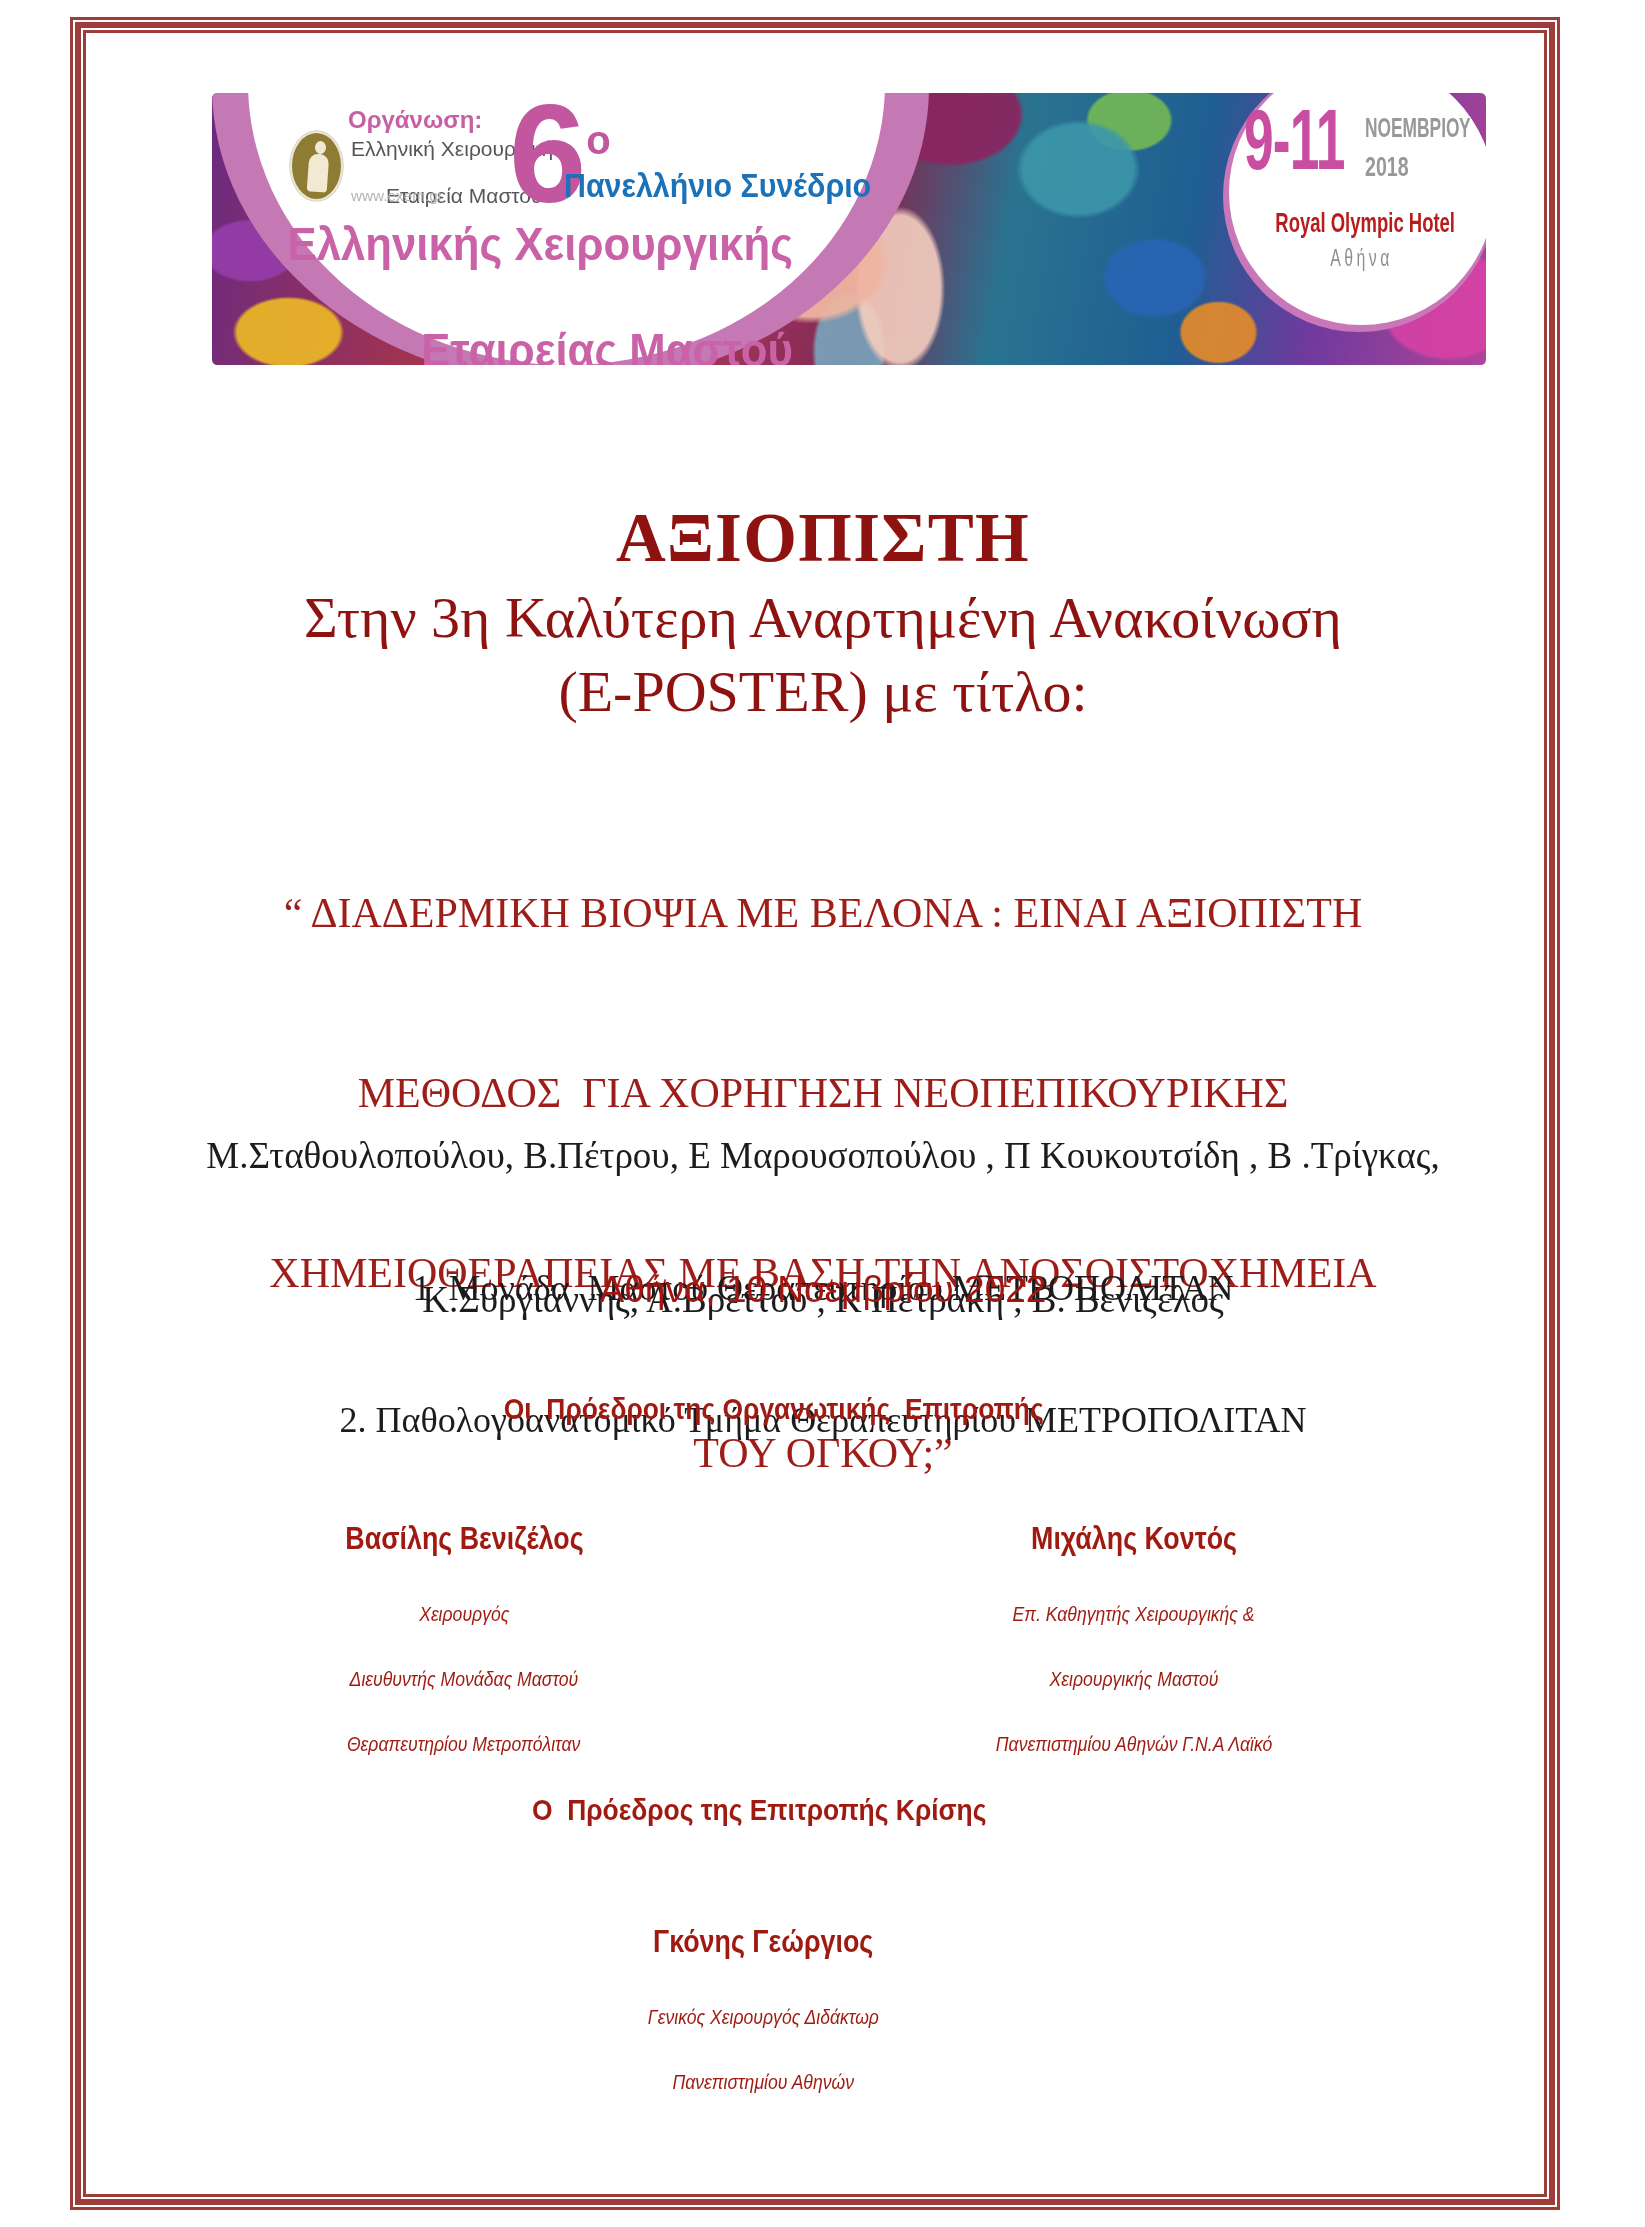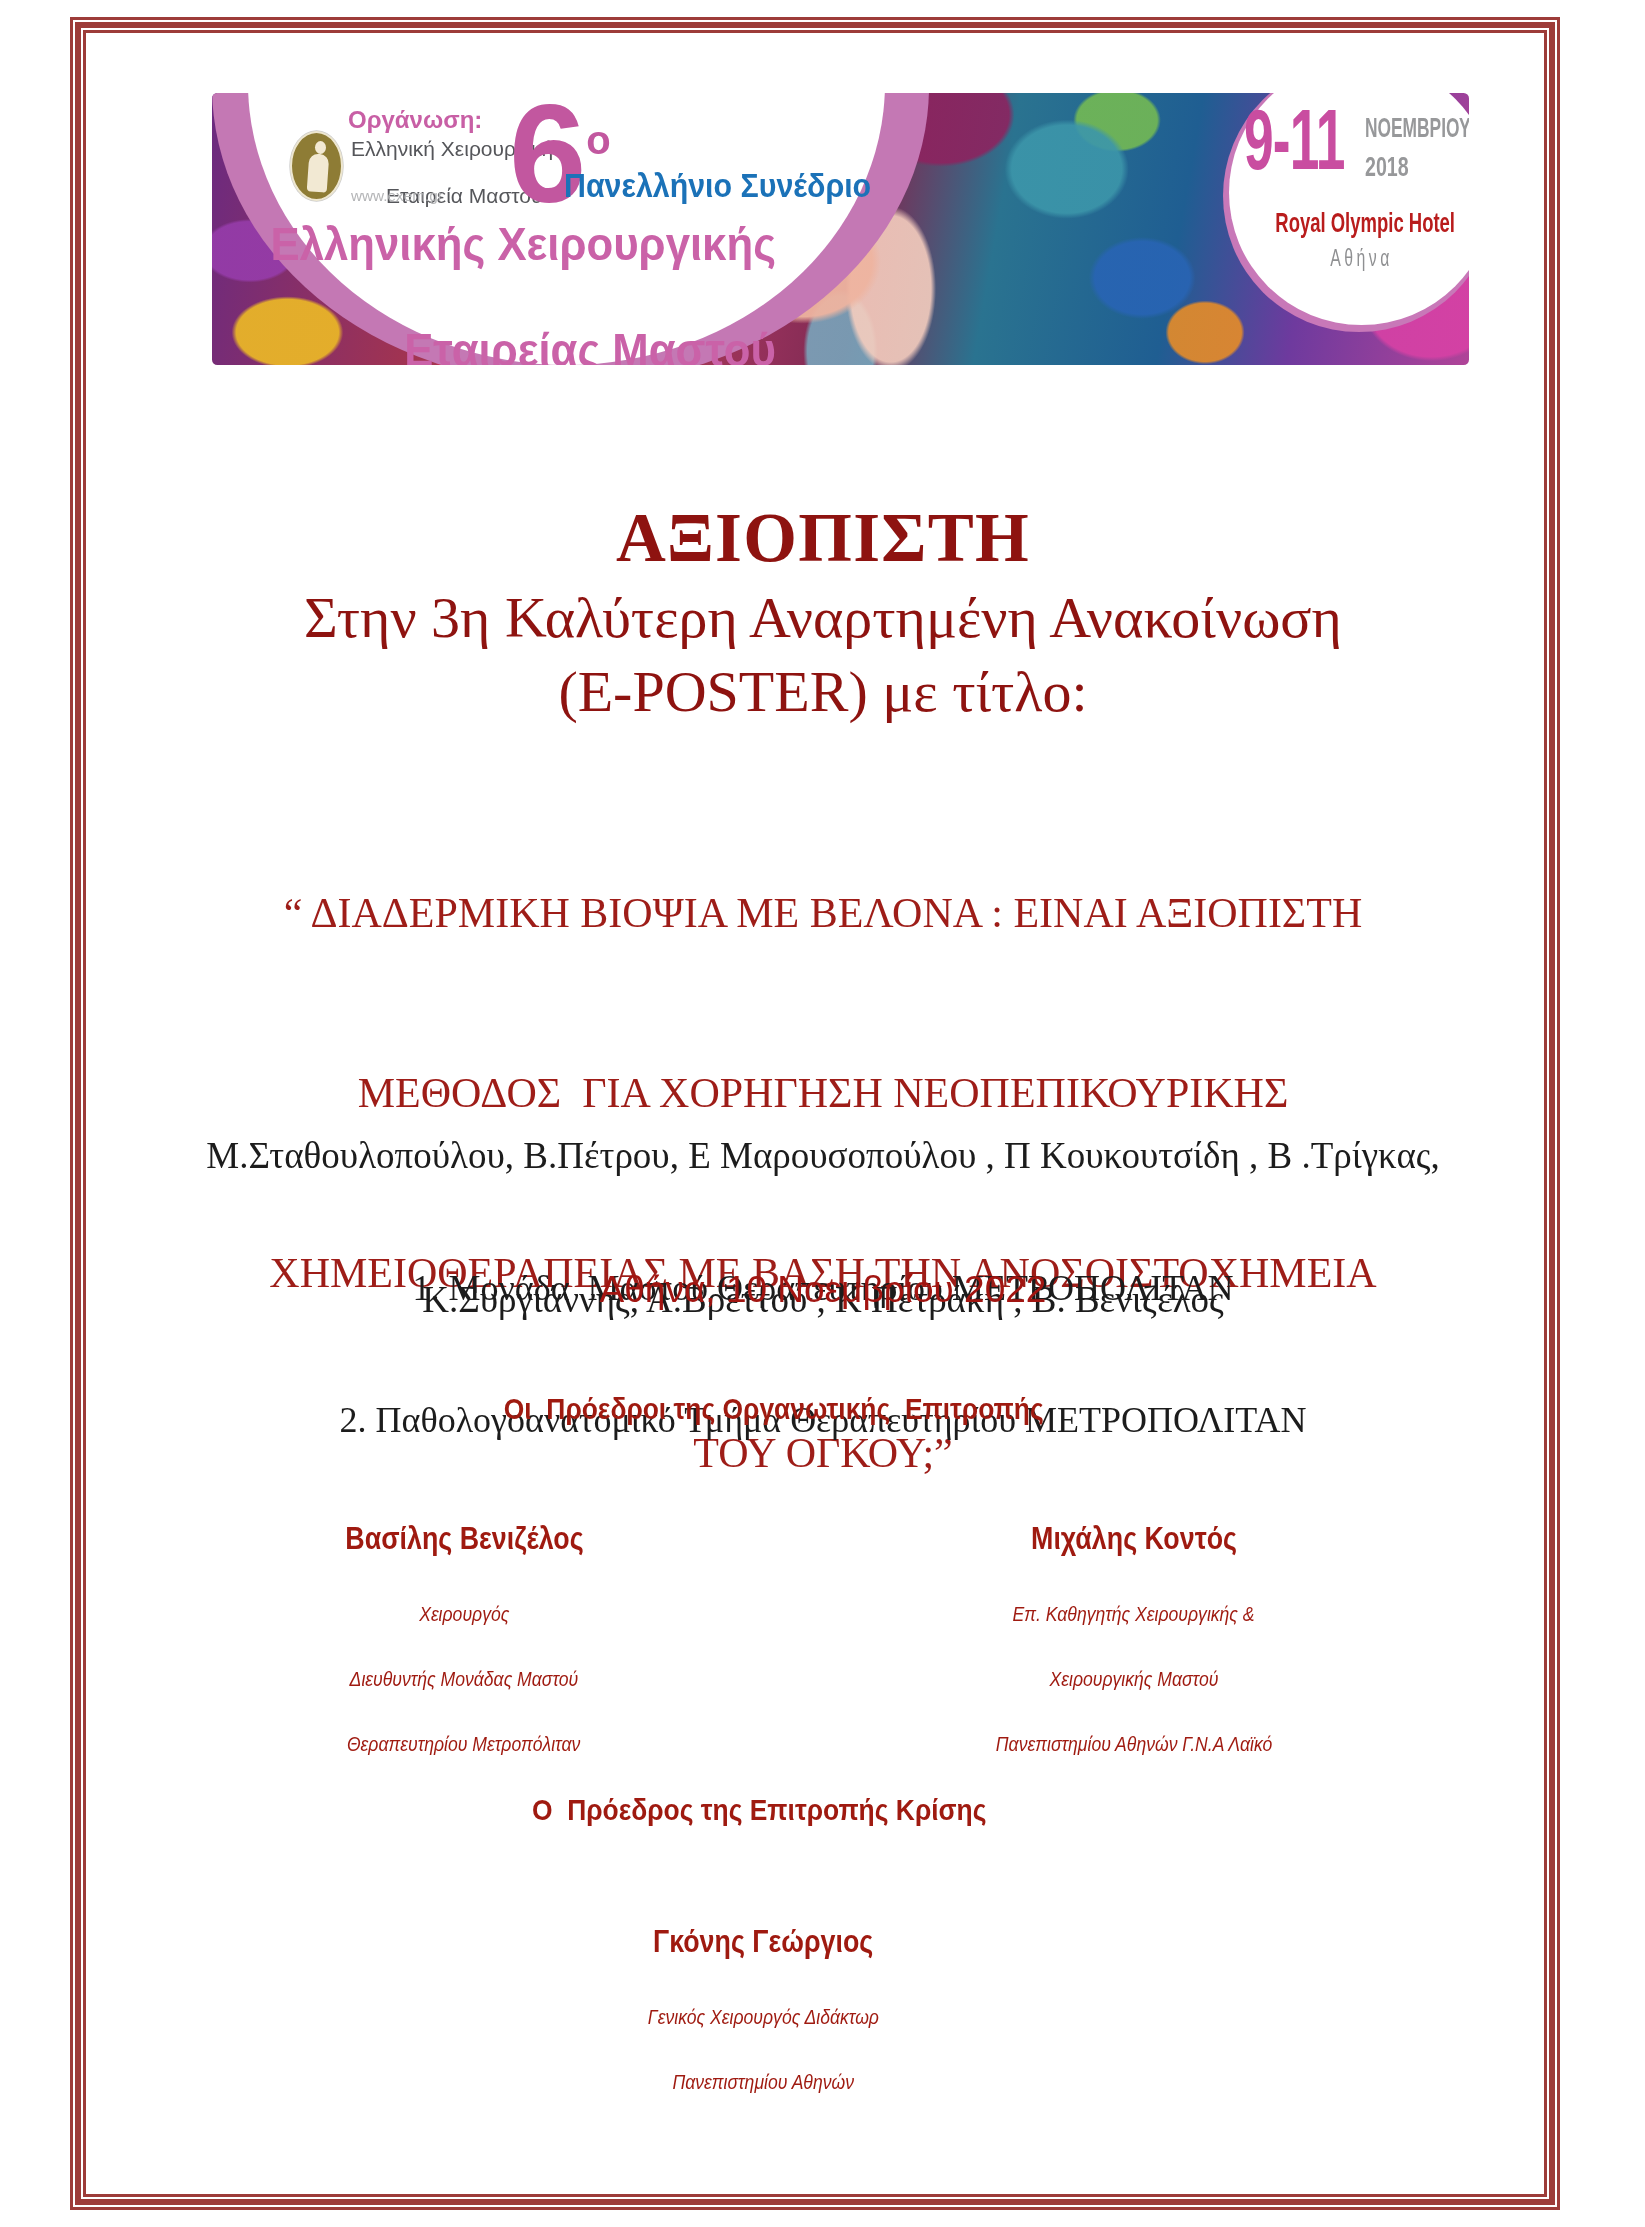--- a/index.html
+++ b/index.html
@@ -6,21 +6,21 @@
   .page{position:relative;width:1646px;height:2227px;background:#ffffff;overflow:hidden;
         font-family:"Liberation Serif",serif;}
 
   
   .f-outer{position:absolute;top:16.6px;left:70px;width:1490px;height:2193px;
            border:3.3px solid #9d3c39;padding:2px;box-sizing:border-box;pointer-events:none;}
   .f-mid{width:100%;height:100%;border:6px solid #9d3c39;padding:2px;box-sizing:border-box;}
   .f-inner{width:100%;height:100%;border:3.3px solid #9d3c39;box-sizing:border-box;}
 
   
-  .banner{position:absolute;left:212px;top:93px;width:1257px;height:272px;overflow:hidden;border-radius:5.3px;}
+  .banner{position:absolute;left:212px;top:93px;width:1257px;height:272px;overflow:hidden;border-radius:5.3px;padding-left:17px;}
   .banner-art{position:absolute;inset:0;
     background:
       radial-gradient(93px 60px at 6% 88%, rgba(232,180,40,.95) 0 55%, transparent 60%),
       radial-gradient(66px 46px at 13% 70%, rgba(216,90,40,.9) 0 55%, transparent 60%),
       radial-gradient(80px 53px at 3% 58%, rgba(150,60,170,.9) 0 55%, transparent 60%),
       radial-gradient(60px 40px at 20% 94%, rgba(230,50,90,.85) 0 55%, transparent 60%),
       radial-gradient(80px 60px at 27% 82%, rgba(120,60,190,.85) 0 55%, transparent 62%),
       radial-gradient(100px 66px at 30% 10%, rgba(230,120,50,.9) 0 55%, transparent 60%),
       radial-gradient(80px 60px at 38% 6%, rgba(240,200,60,.85) 0 55%, transparent 62%),
       radial-gradient(86px 60px at 47% 10%, rgba(200,40,70,.9) 0 55%, transparent 60%),

